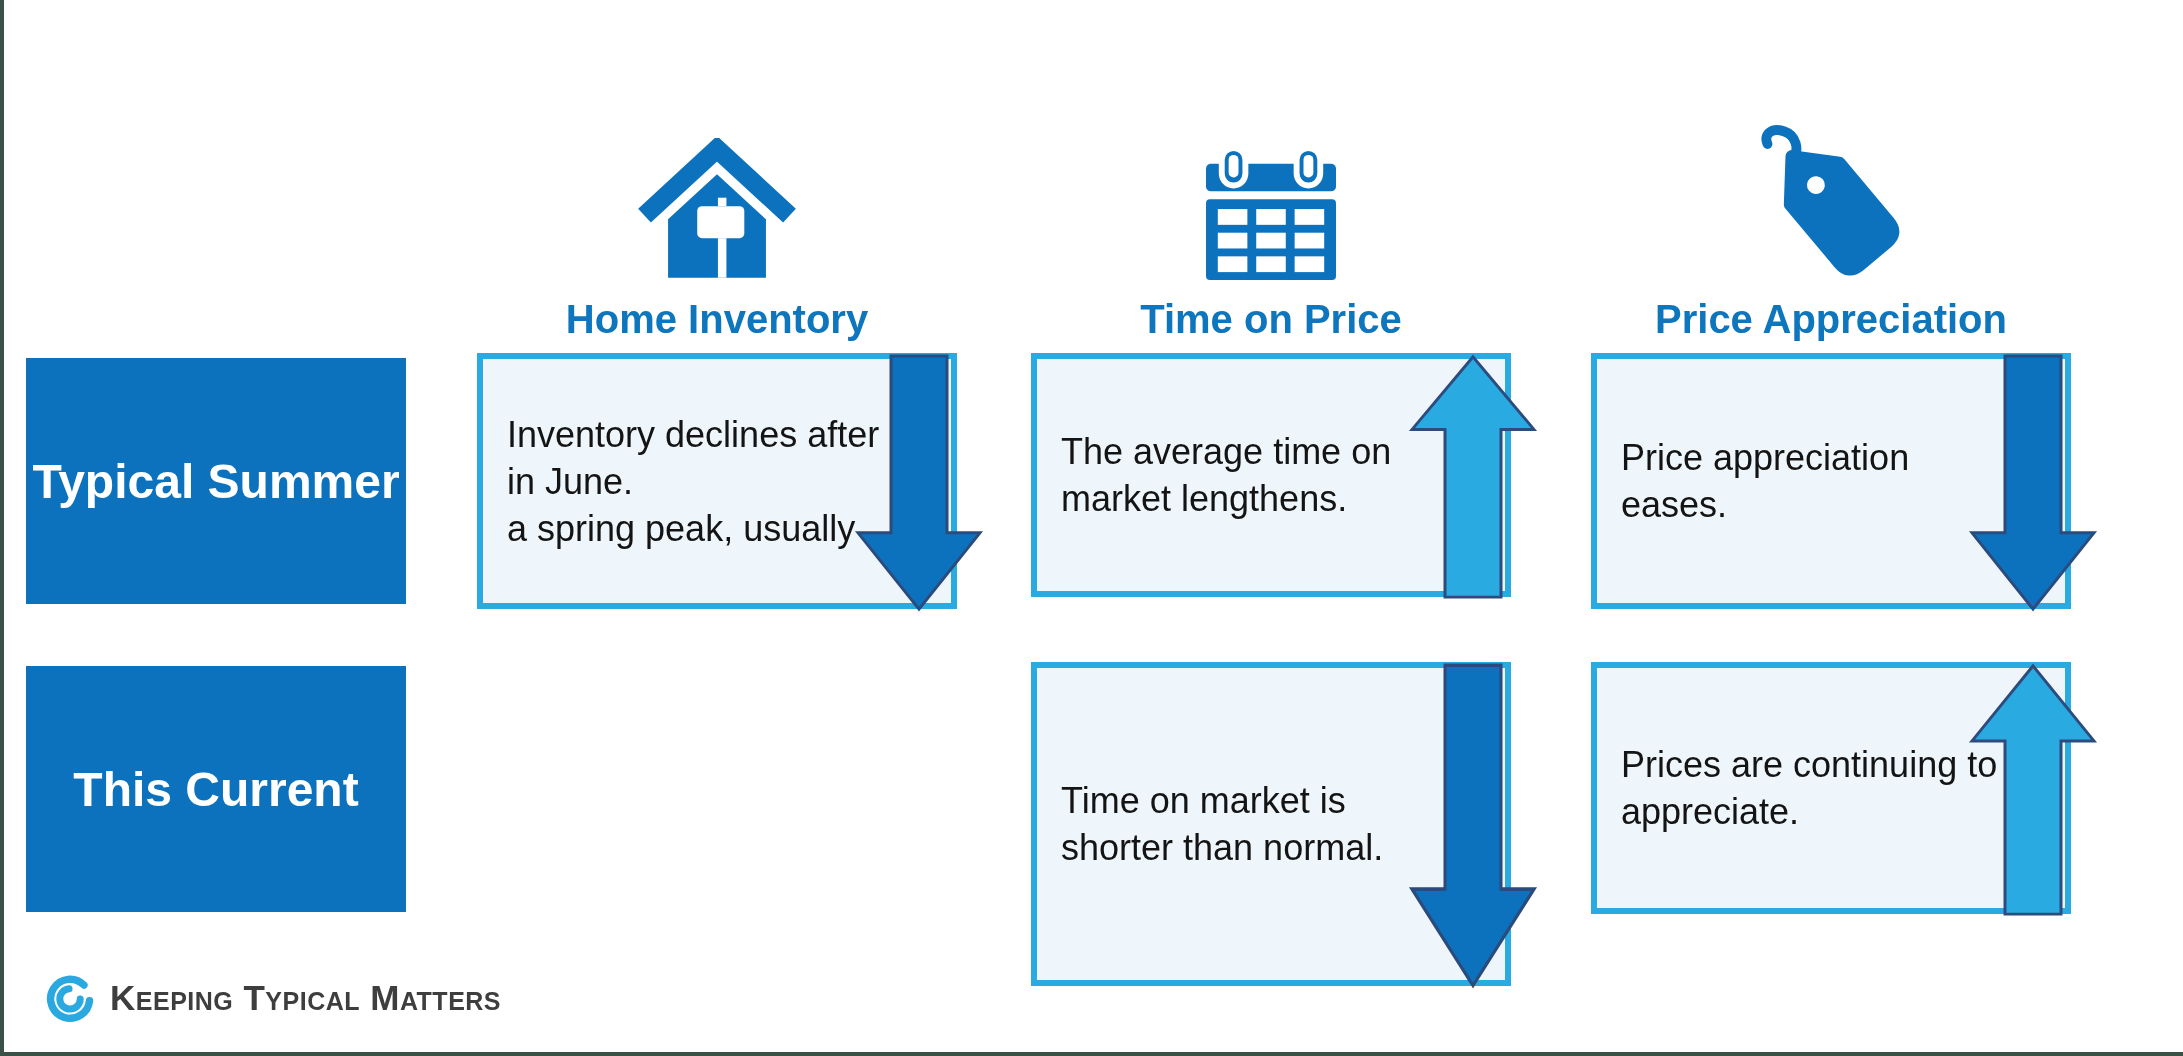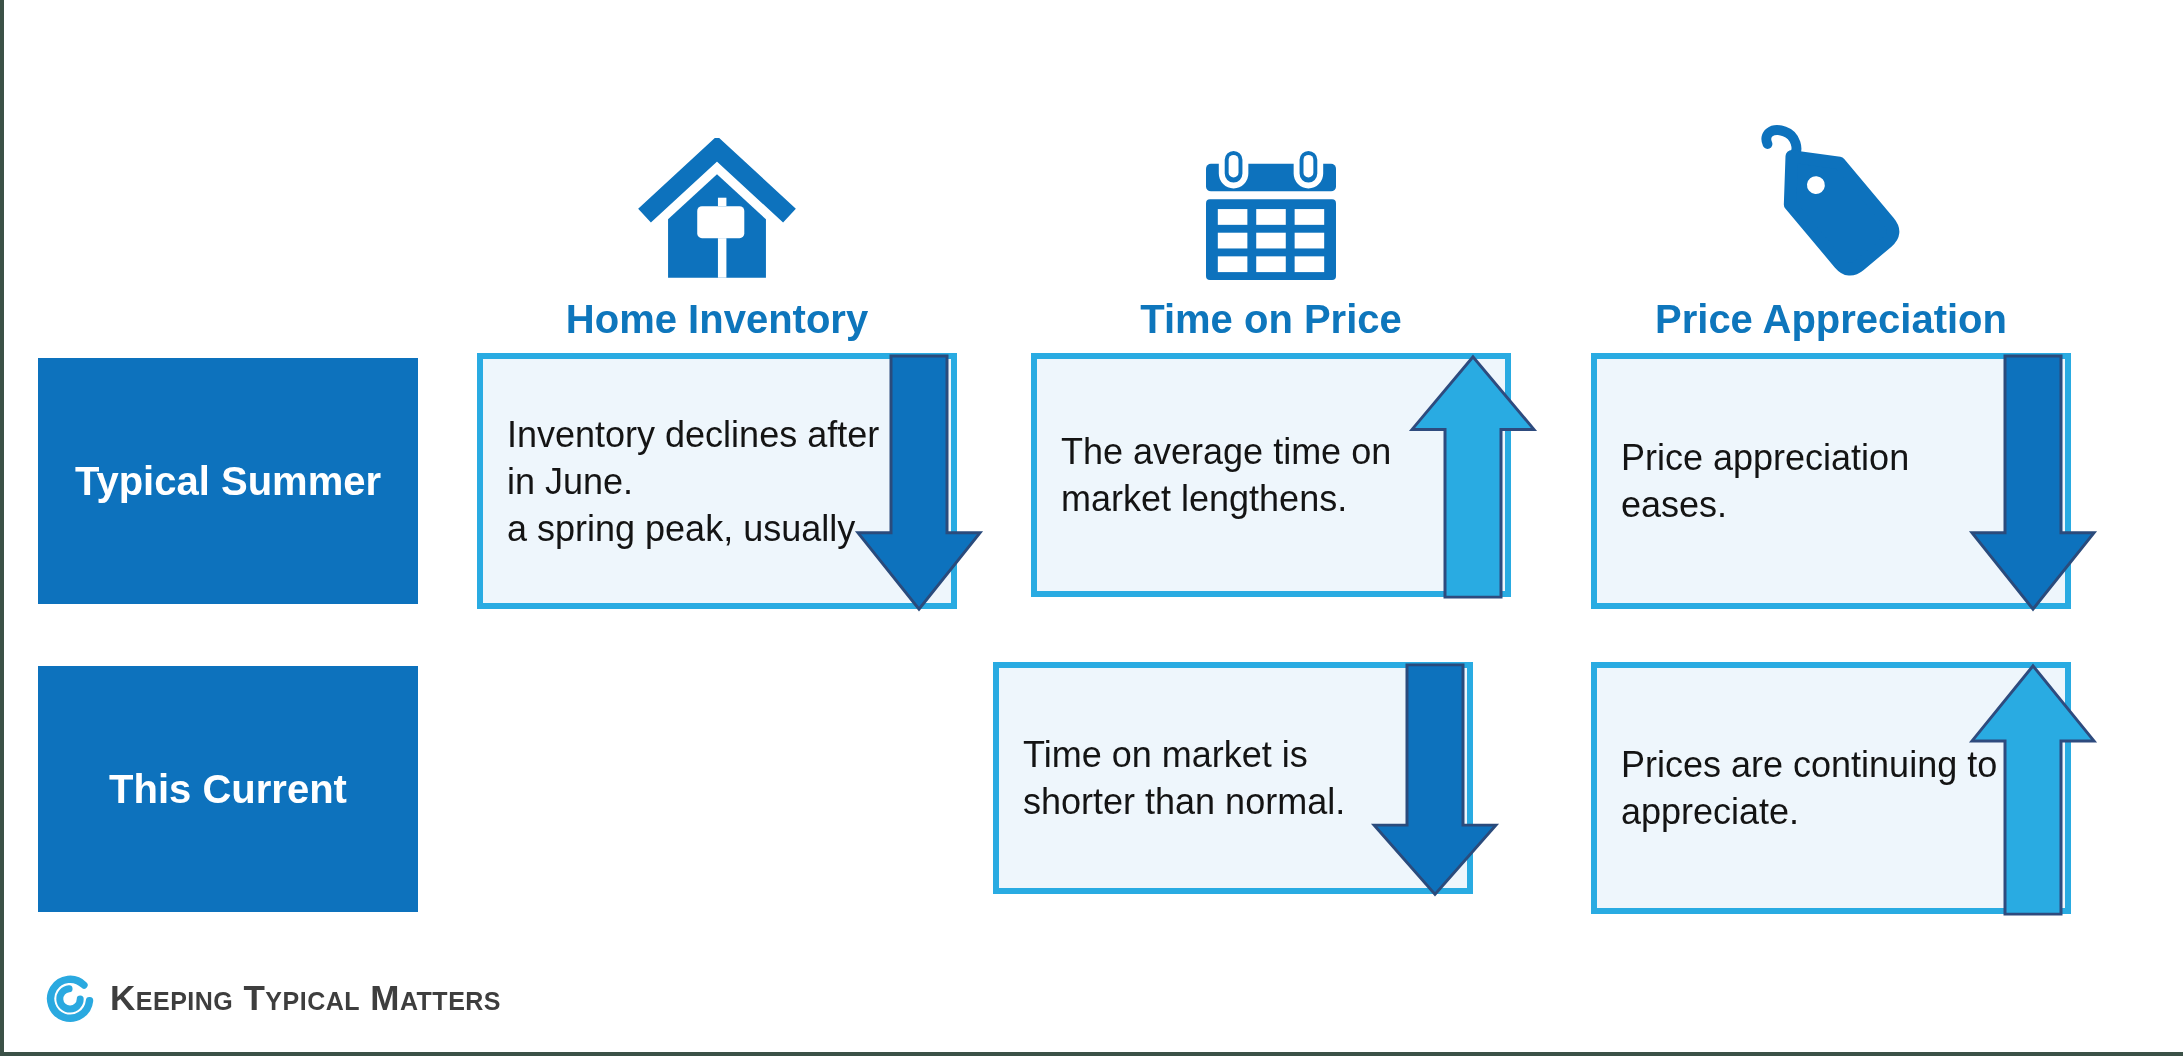--- a/index.html
+++ b/index.html
@@ -20,24 +20,24 @@
   }
   .colhead .hlabel{
     margin-top:18px;
     font-size:40px;font-weight:bold;color:var(--header_text,#0E76BC);
     white-space:nowrap;line-height:1.05;
   }
   .ic{fill:var(--blue,#0D72BD);}
   .ic-stroke{stroke:var(--blue,#0D72BD);fill:none;}
   
   .rowlabel{
-    position:absolute;left:34px;width:380px;height:246px;
+    position:absolute;left:22px;width:380px;height:246px;
     background:var(--blue,#0D72BD);
     display:flex;align-items:center;justify-content:center;
-    color:#fff;font-size:40px;font-weight:bold;
+    color:#fff;font-size:48px;font-weight:bold;
   }
   
   .cell{
     position:absolute;width:480px;
     background:var(--cell_bg,#EEF6FC);
     border:6px solid var(--cyan,#29ABE2);
   }
   .cell-text{
     position:absolute;left:24px;right:96px;top:0;bottom:0;
     display:flex;flex-direction:column;justify-content:center;
@@ -147,21 +147,21 @@
       <div class="line">eases.</div>
 
     </div>
     <svg class="arrow down" viewBox="0 0 124 262" preserveAspectRatio="none">
       <polygon class="p-down" points="34,1 90,1 90,182 123,182 62,260 1,182 34,182"></polygon>
       <polygon class="p-up" points="62,2 123,80 90,80 90,260 34,260 34,80 1,80"></polygon>
     </svg>
   </div>
 
 
-  <div class="cell" style="left:989px;top:662px;height:232px">
+  <div class="cell" style="left:1027px;top:662px;height:324px">
     <div class="cell-text">
       <div class="line">Time on market is</div>
       <div class="line">shorter than normal.</div>
 
     </div>
     <svg class="arrow down" viewBox="0 0 124 262" preserveAspectRatio="none">
       <polygon class="p-down" points="34,1 90,1 90,182 123,182 62,260 1,182 34,182"></polygon>
       <polygon class="p-up" points="62,2 123,80 90,80 90,260 34,260 34,80 1,80"></polygon>
     </svg>
   </div>

